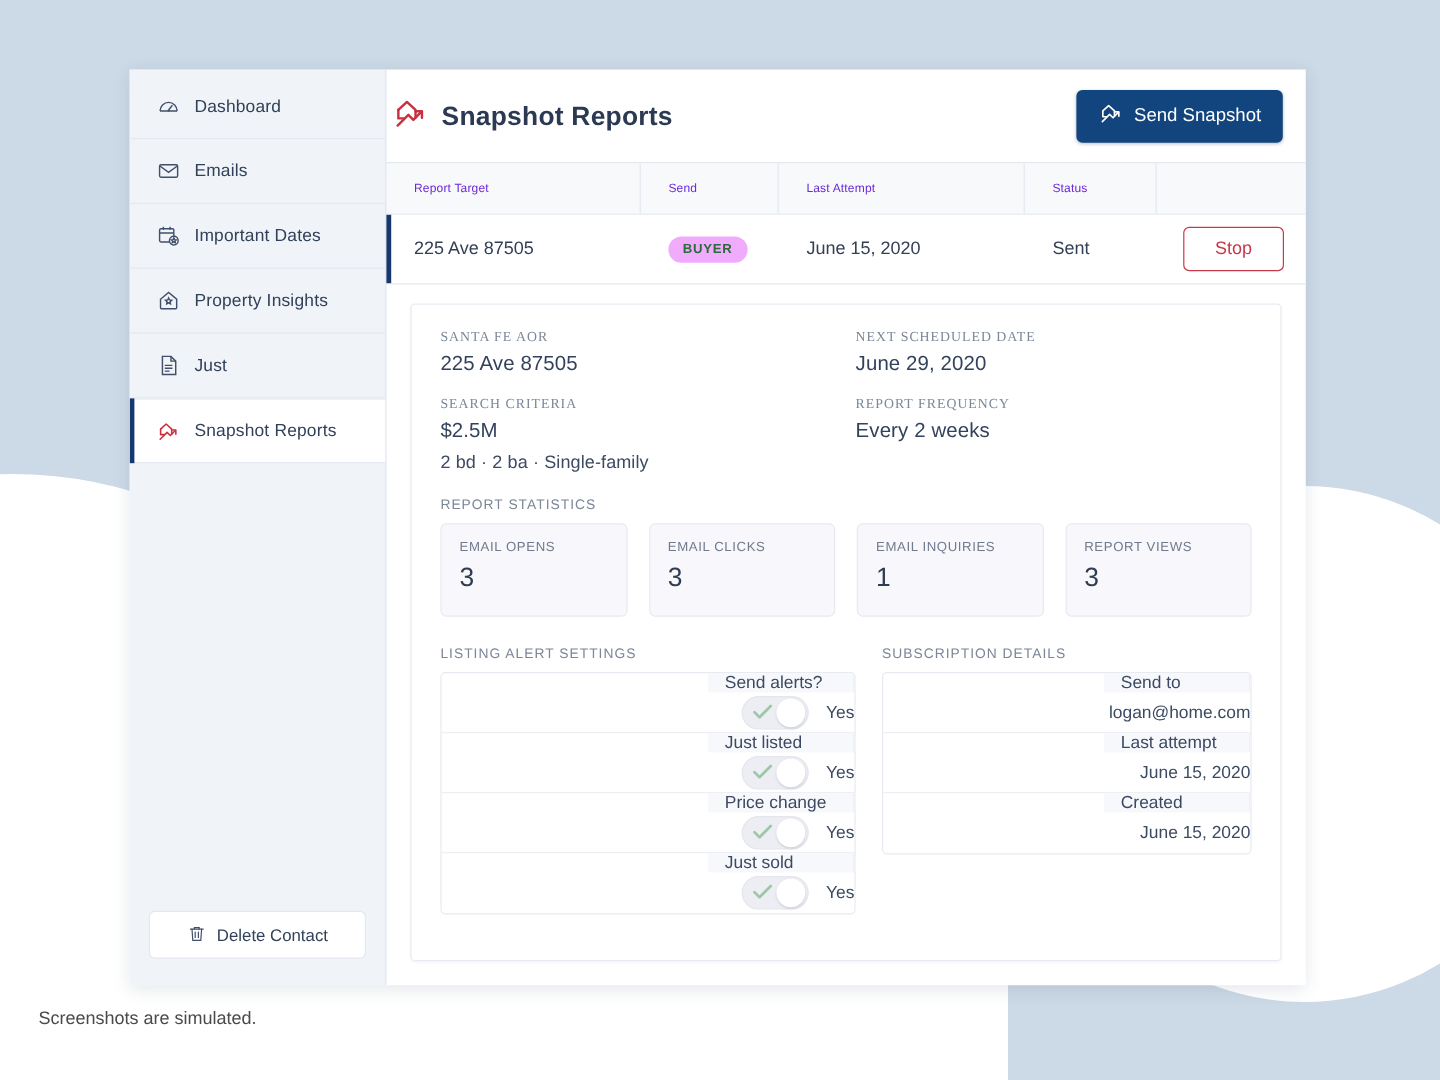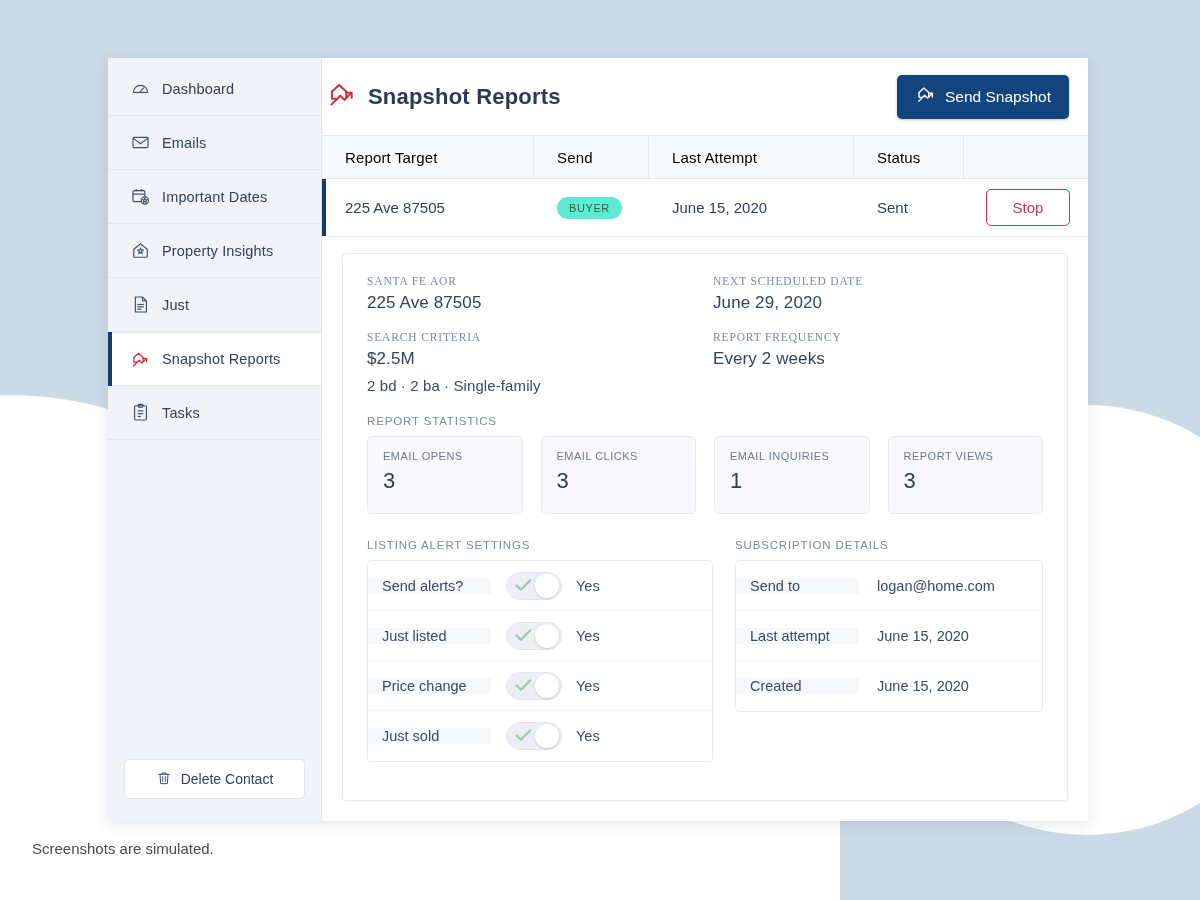--- a/index.html
+++ b/index.html
@@ -205,22 +205,22 @@
   .table-head {
     display: flex;
     height: 44px;
     background: #f7f9fb;
     border-top: 1px solid #e4e9ef;
     border-bottom: 1px solid #e4e9ef;
   }
   .th {
     display: flex;
     align-items: center;
-    font-size: 15px;
-    color: #000000;
+    font-size: 10px;
+    color: #6d28d9;
     padding-left: 23px;
     border-right: 1px solid #e4e9ef;
     letter-spacing: 0.15px;
   }
   .th:last-child { border-right: none; }
   .col-target  { width: 212px; flex: none; }
   .col-role    { width: 115px; flex: none; }
   .col-attempt { width: 205px; flex: none; }
   .col-status  { width: 110px; flex: none; }
   .col-action  { flex: 1 1 auto; }
@@ -240,24 +240,24 @@
     background: #17386d;
   }
   .td {
     display: flex;
     align-items: center;
     font-size: 15px;
     color: #333f55;
     padding-left: 23px;
   }
   .badge-buyer {
-    background: #5eead4;
+    background: #f0abfc;
     color: #2b6a3d;
     font-size: 11px;
-    font-weight: normal;
+    font-weight: bold;
     letter-spacing: 0.6px;
     padding: 5px 12px;
     border-radius: 11px;
   }
   .btn-stop {
     height: 37px;
     min-width: 84px;
     background: #ffffff;
     border: 1px solid #c9384a;
     border-radius: 5px;
@@ -353,21 +353,22 @@
   .mini-table {
     border: 1px solid #e7eaf0;
     border-radius: 4px;
     overflow: hidden;
     background: #ffffff;
   }
   .mini-row {
     display: flex;
     border-bottom: 1px solid #edeff4;
     min-height: 50px;
-    align-items: center;
+    align-items: flex-end;
+    flex-direction: column;
   }
   .mini-row:last-child { border-bottom: none; }
   .mini-key {
     width: 122px;
     flex: none;
     background: #f7f8fb;
     display: flex;
     align-items: center;
     padding-left: 14px;
     font-size: 14.5px;
@@ -503,32 +504,20 @@
           <svg width="21" height="21" viewBox="0 0 26 26" fill="none" stroke="#cb3040" stroke-width="1.7" stroke-linecap="round" stroke-linejoin="round">
             <path d="M5 10.5 11 5l6 5.5v5.5"></path>
               <path d="M5 10.5v6h4"></path>
             <path d="M4.5 21.5 12 14l3.5 3.5 5.5-5.5"></path>
               <path d="M17 11.5h4.5V16"></path>
           </svg>
         </span>
         <span class="nav-label">Snapshot Reports</span>
       </div>
 
-      <div class="nav-item">
-        <span class="nav-icon">
-          <svg width="19" height="19" viewBox="0 0 24 24" fill="none" stroke="#41506a" stroke-width="1.5">
-            <rect x="4.5" y="3.5" width="15" height="18" rx="1.5"></rect>
-              <rect x="9" y="1.8" width="6" height="3.4" rx="1"></rect>
-            <path d="M8.5 10h7"></path>
-              <path d="M8.5 13.5h7"></path>
-              <path d="M8.5 17h4"></path>
-          </svg>
-        </span>
-        <span class="nav-label">Tasks</span>
-      </div>
 
     </div>
 
     <div class="sidebar-spacer"></div>
 
     <div class="sidebar-actions">
       <button class="btn-delete">
         <span>
           <svg width="16" height="16" viewBox="0 0 24 24" fill="none" stroke="#41506a" stroke-width="1.5" stroke-linecap="round">
             <path d="M4 6.5h16"></path>

